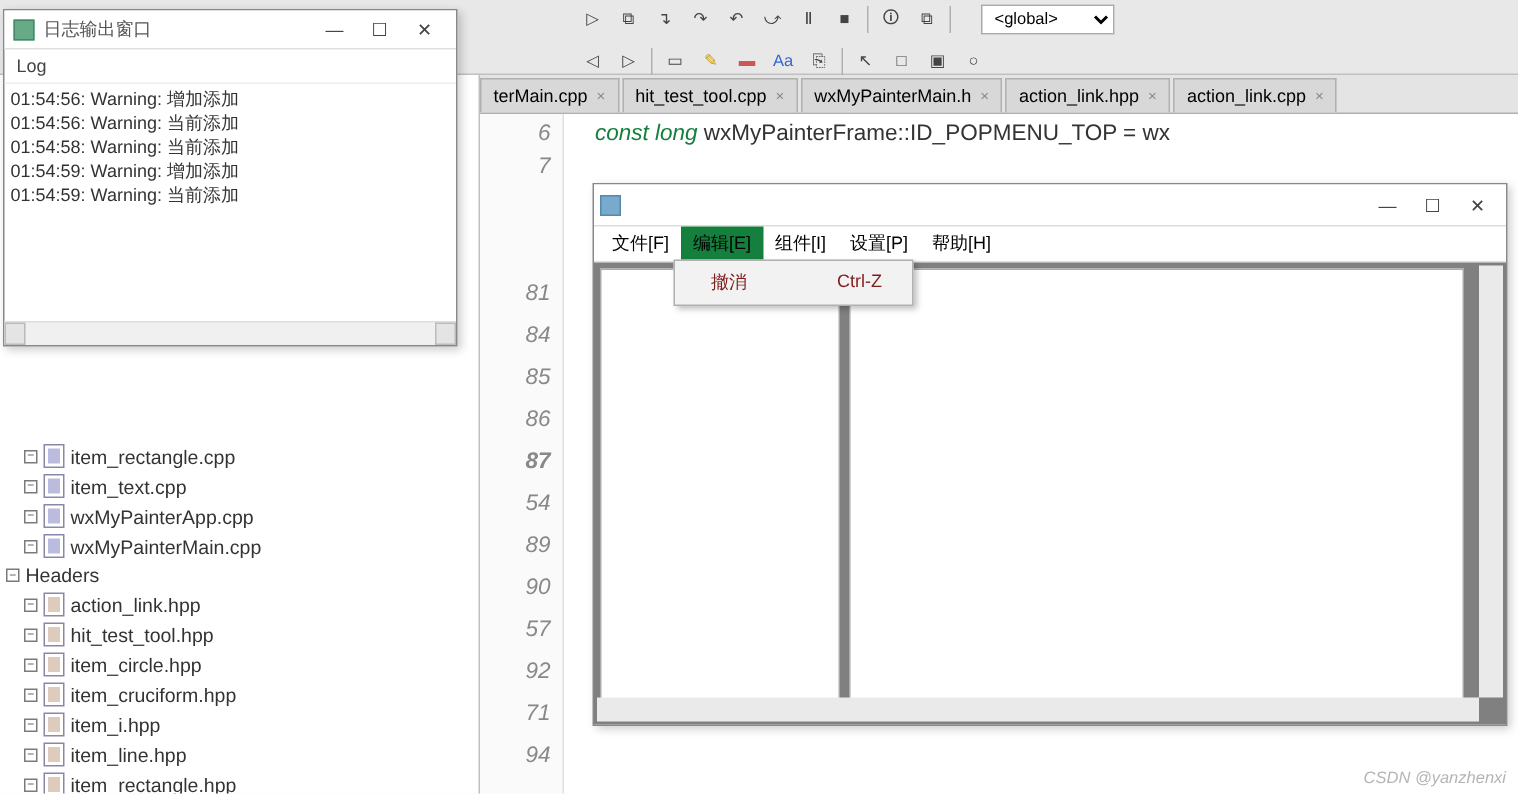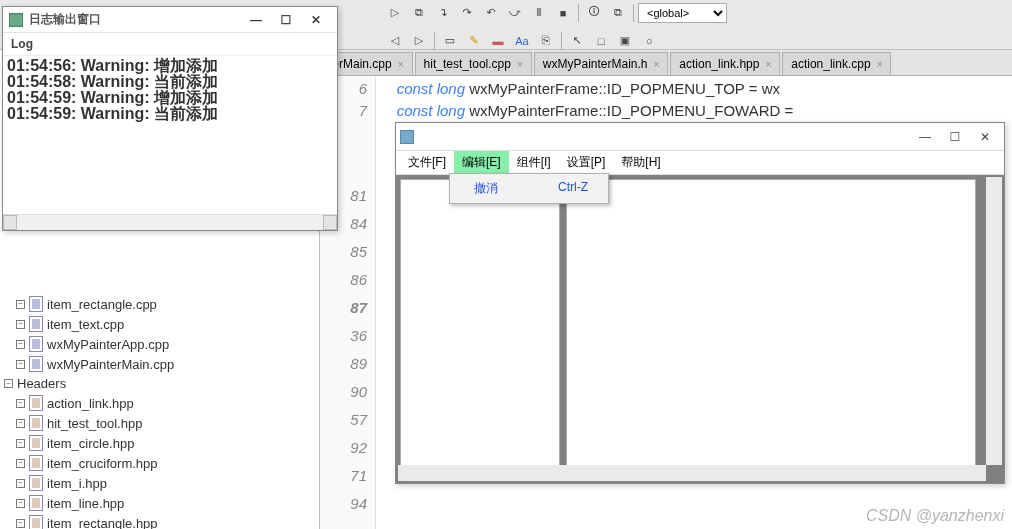--- a/index.html
+++ b/index.html
@@ -4,71 +4,71 @@
 <style>
 * { margin: 0; padding: 0; box-sizing: border-box; font-family: "Microsoft YaHei", "Segoe UI", Arial, sans-serif; }
 body { width: 1012px; height: 529px; background: #f0f0f0; overflow: hidden; position: relative; font-size: 12px; }
 
 
 .ide-bg { position: absolute; inset: 0; display: flex; flex-direction: column; }
 .toolbar-area { height: 50px; background: #e8e8e8; border-bottom: 1px solid #c0c0c0; display: flex; align-items: center; padding: 0 4px; gap: 3px; flex-wrap: wrap; }
 .tb-row { display: flex; align-items: center; gap: 2px; height: 25px; width: 100%; }
 .tb-btn { width: 22px; height: 20px; display: inline-flex; align-items: center; justify-content: center; font-size: 11px; color: #444; background: transparent; border: 1px solid transparent; }
 .tb-sep { width: 1px; height: 18px; background: #b0b0b0; margin: 0 2px; }
-.tb-select { height: 20px; font-size: 11px; border: 1px solid #aaa; padding: 0 20px 0 4px; background: #fff; min-width: 80px; }
+.tb-select { height: 20px; font-size: 11px; border: 1px solid #aaa; padding: 0 20px 0 4px; background: #fff; min-width: 80px; margin-left: 16px; }
 
 .main-area { flex: 1; display: flex; position: relative; }
 .sidebar { width: 320px; background: #fff; border-right: 1px solid #c0c0c0; overflow-y: auto; padding-top: 4px; }
 .tree-item { display: flex; align-items: center; padding: 2px 4px 2px 16px; font-size: 13px; color: #333; gap: 4px; white-space: nowrap; }
 .tree-item.header { padding-left: 4px; }
 .expander { width: 9px; height: 9px; border: 1px solid #7a7a7a; display: inline-flex; align-items: center; justify-content: center; font-size: 8px; line-height: 1; color: #555; background: #fff; }
 .file-icon { width: 14px; height: 16px; background: #fff; border: 1px solid #88a; position: relative; }
 .file-icon.cpp::after { content: ""; position: absolute; inset: 2px; background: linear-gradient(#bbd, #bbd); }
 .file-icon.hpp::after { content: ""; position: absolute; inset: 2px; background: linear-gradient(#dcb, #dcb); }
 
 .editor-area { flex: 1; display: flex; flex-direction: column; background: #fff; }
 .tab-bar { height: 26px; background: #e4e4e4; display: flex; align-items: flex-end; border-bottom: 1px solid #b0b0b0; overflow: hidden; }
 .editor-tab { display: flex; align-items: center; padding: 4px 8px; font-size: 12px; background: #d8d8d8; border: 1px solid #b0b0b0; border-bottom: none; margin-right: 2px; gap: 6px; white-space: nowrap; }
 .editor-tab .x { font-size: 10px; color: #888; }
 .code-body { flex: 1; display: flex; background: #fff; font-family: "Consolas", monospace; font-size: 15px; }
 .gutter { width: 56px; background: #fafafa; border-right: 1px solid #e0e0e0; text-align: right; padding: 2px 8px 2px 2px; color: #888; font-style: italic; }
 .gutter div { height: 22px; line-height: 22px; }
 .src { flex: 1; padding: 2px 4px; position: relative; }
 .src-line { height: 22px; line-height: 22px; white-space: pre; color: #333; }
-.kw { color: #3b82f6; font-style: italic; }
+.kw { color: #15803d; font-style: italic; }
 .fn { color: #006; }
 
 
 .win { position: absolute; background: #fff; border: 1px solid #888; box-shadow: 2px 2px 6px rgba(0,0,0,0.2); display: flex; flex-direction: column; }
 .win-title { height: 26px; background: #fff; display: flex; align-items: center; padding: 0 6px; font-size: 12px; color: #555; border-bottom: 1px solid #e0e0e0; }
 .win-title .spacer { flex: 1; }
 .win-btn { width: 30px; height: 22px; display: inline-flex; align-items: center; justify-content: center; font-size: 12px; color: #444; }
 .win-btn.close { color: #444; }
 .app-icon { width: 14px; height: 14px; background: #6a8; border: 1px solid #486; margin-right: 6px; }
 .log-sub { padding: 4px 8px; font-size: 12px; color: #444; border-bottom: 1px solid #eee; }
-.log-body { flex: 1; font-size: 16px; padding: 2px 4px; overflow: auto; font-family: Arial, sans-serif; color: #333; }
+.log-body { flex: 1; font-size: 12px; padding: 2px 4px; overflow: auto; font-family: Arial, sans-serif; color: #333; }
 .log-body div { white-space: nowrap; line-height: 16px; }
 .log-scroll { height: 16px; background: #f0f0f0; border-top: 1px solid #ddd; display:flex; }
 .log-scroll .thumb-l { width:14px; background:#e4e4e4; border:1px solid #bbb;}
 .log-scroll .track { flex:1; }
 .log-scroll .thumb-r { width:14px; background:#e4e4e4; border:1px solid #bbb;}
 
 
 .painter-win { position: absolute; left: 395px; top: 122px; width: 610px; height: 362px; }
 .painter-title { height: 28px; background: #fff; display: flex; align-items: center; padding: 0 4px; border-bottom: 1px solid #ddd; }
 .menu-bar { height: 24px; display: flex; align-items: center; padding: 0 4px; font-size: 12px; border-bottom: 1px solid #e0e0e0; }
 .menu-item { padding: 3px 8px; }
-.menu-item.active { background: #86efac; }
+.menu-item.active { background: #15803d; }
 .dropdown { position: absolute; top: 50px; left: 53px; width: 160px; background: #f2f2f2; border: 1px solid #b0b0b0; box-shadow: 2px 2px 4px rgba(0,0,0,0.25); padding: 2px; }
-.dd-item { display: flex; justify-content: space-between; padding: 4px 18px 4px 22px; font-size: 12px; color: #1d4ed8; }
+.dd-item { display: flex; justify-content: space-between; padding: 4px 18px 4px 22px; font-size: 12px; color: #7f1d1d; }
 .canvas-area { flex: 1; display: flex; background: #999; position: relative; }
 .canvas-pane { background: #fff; border: 1px solid #aaa; position: absolute; }
 .scroll-v { position: absolute; right: 2px; top: 2px; bottom: 18px; width: 16px; background: #eaeaea; }
 .scroll-h { position: absolute; left: 2px; right: 18px; bottom: 2px; height: 16px; background: #eaeaea; }
-.watermark { position: absolute; right: 8px; bottom: 4px; font-size: 16px; color: #b5b5b5; font-style: italic; pointer-events: none; }
+.watermark { position: absolute; right: 8px; bottom: 4px; font-size: 11px; color: #b5b5b5; font-style: italic; pointer-events: none; }
 </style>
 </head>
 <body>
 
 <div class="ide-bg">
   <div class="toolbar-area">
     <div class="tb-row" style="justify-content:flex-end; padding-left:380px;">
       <span class="tb-btn">▷</span>
       <span class="tb-btn">⧉</span>
       <span class="tb-btn">↴</span>
@@ -195,61 +195,61 @@
       <div class="code-body">
         <div class="gutter" id="gutter">
             <div>6</div>
             <div>7</div>
             <div style="height: 60px;"></div>
             <div style="height: 28px; line-height: 28px;">81</div>
             <div style="height: 28px; line-height: 28px;">84</div>
             <div style="height: 28px; line-height: 28px;">85</div>
             <div style="height: 28px; line-height: 28px;">86</div>
             <div style="height: 28px; line-height: 28px; font-weight: bold;">87</div>
-            <div style="height: 28px; line-height: 28px;">36</div>
+            <div style="height: 28px; line-height: 28px;">54</div>
             <div style="height: 28px; line-height: 28px;">89</div>
             <div style="height: 28px; line-height: 28px;">90</div>
             <div style="height: 28px; line-height: 28px;">57</div>
             <div style="height: 28px; line-height: 28px;">92</div>
             <div style="height: 28px; line-height: 28px;">71</div>
             <div style="height: 28px; line-height: 28px;">94</div>
           </div>
         <div class="src" id="src">
             <div class="src-line"><span class="kw">    const long </span><span>wxMyPainterFrame::ID_POPMENU_TOP = wx</span></div>
-            <div class="src-line"><span class="kw">    const long </span><span>wxMyPainterFrame::ID_POPMENU_FOWARD =</span></div>
             <div style="height: 60px;"></div>
             <div class="src-line" style="height: 28px; line-height: 28px;"></div>
             <div class="src-line" style="height: 28px; line-height: 28px;"></div>
             <div class="src-line" style="height: 28px; line-height: 28px;"></div>
             <div class="src-line" style="height: 28px; line-height: 28px;"></div>
             <div class="src-line" style="height: 28px; line-height: 28px;"></div>
             <div class="src-line" style="height: 28px; line-height: 28px;"></div>
             <div class="src-line" style="height: 28px; line-height: 28px;"></div>
             <div class="src-line" style="height: 28px; line-height: 28px;"></div>
             <div class="src-line" style="height: 28px; line-height: 28px;"></div>
             <div class="src-line" style="height: 28px; line-height: 28px;"></div>
             <div class="src-line" style="height: 28px; line-height: 28px;"></div>
           </div>
       </div>
     </div>
   </div>
 </div>
 
-<div class="win" style="left:2px; top:6px; width:336px; height:225px;font-weight:bold;">
+<div class="win" style="left:2px; top:6px; width:303px; height:225px;">
   <div class="win-title">
     <span class="app-icon"></span>
     <span>日志输出窗口</span>
     <span class="spacer"></span>
     <span class="win-btn">—</span>
     <span class="win-btn">☐</span>
     <span class="win-btn close">✕</span>
   </div>
   <div class="log-sub">Log</div>
   <div class="log-body" id="log-body">
       <div>01:54:56: Warning: 增加添加</div>
+      <div>01:54:56: Warning: 当前添加</div>
       <div>01:54:58: Warning: 当前添加</div>
       <div>01:54:59: Warning: 增加添加</div>
       <div>01:54:59: Warning: 当前添加</div>
     </div>
   <div class="log-scroll">
     <div class="thumb-l"></div>
     <div class="track"></div>
     <div class="thumb-r"></div>
   </div>
 </div>

